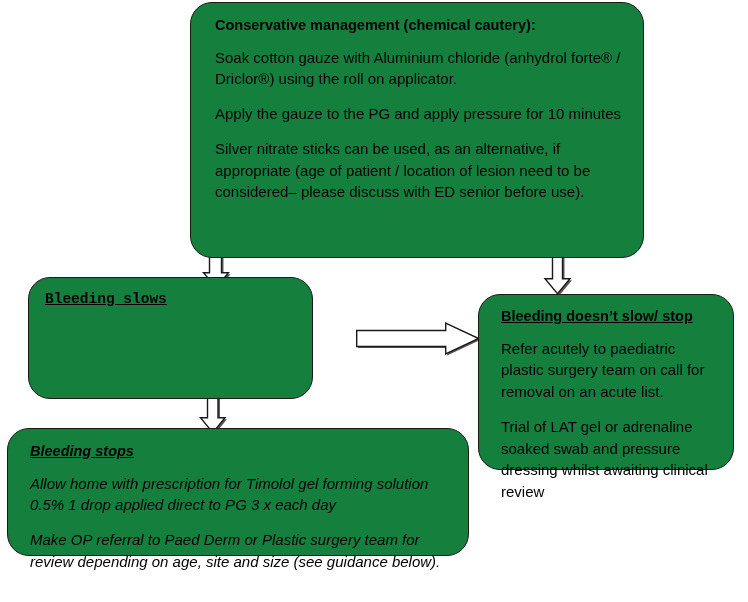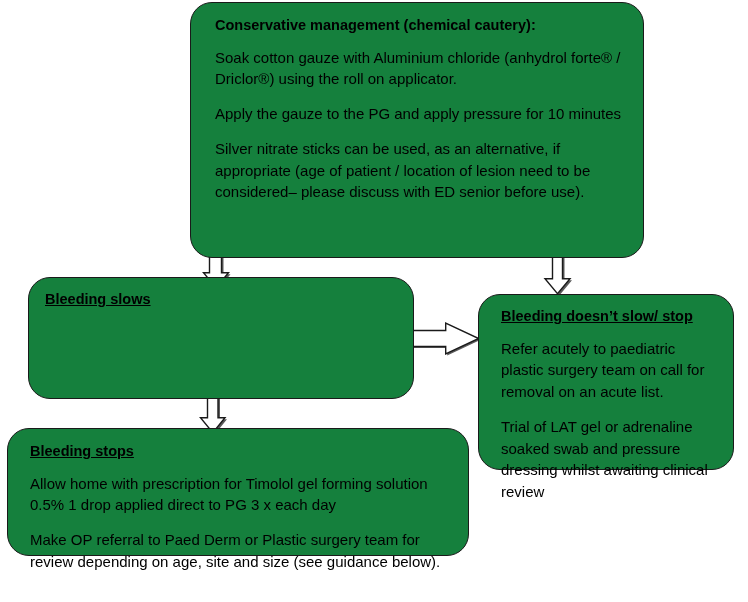--- a/index.html
+++ b/index.html
@@ -52,39 +52,41 @@
     left: 190px;
     top: 2px;
     width: 454px;
     height: 256px;
   }
   #box-conservative .box-inner { padding: 13px 20px 8px 24px; }
   
   #box-bleeding-slows {
     left: 28px;
     top: 277px;
-    width: 386px;
+    width: 285px;
     height: 122px;
+    font-family: Liberation Mono, monospace;
   }
   #box-bleeding-slows .box-inner { padding: 12px 18px 8px 16px; }
   #box-bleeding-slows .box-title { margin-bottom: 10px; }
   
   #box-bleeding-no-slow {
     left: 478px;
     top: 294px;
     width: 256px;
     height: 176px;
   }
   #box-bleeding-no-slow .box-inner { padding: 12px 16px 8px 22px; }
   
   #box-bleeding-stops {
     left: 7px;
     top: 428px;
     width: 462px;
     height: 128px;
+    font-style: italic;
   }
   #box-bleeding-stops .box-inner { padding: 13px 18px 8px 22px; }
 
   
   .arrow {
     position: absolute;
     z-index: 2;
   }
   .arrow svg { display: block; overflow: visible; }
   .arrow-fill { fill: #ffffff; stroke: #1a1a1a; stroke-width: 1.4; }

